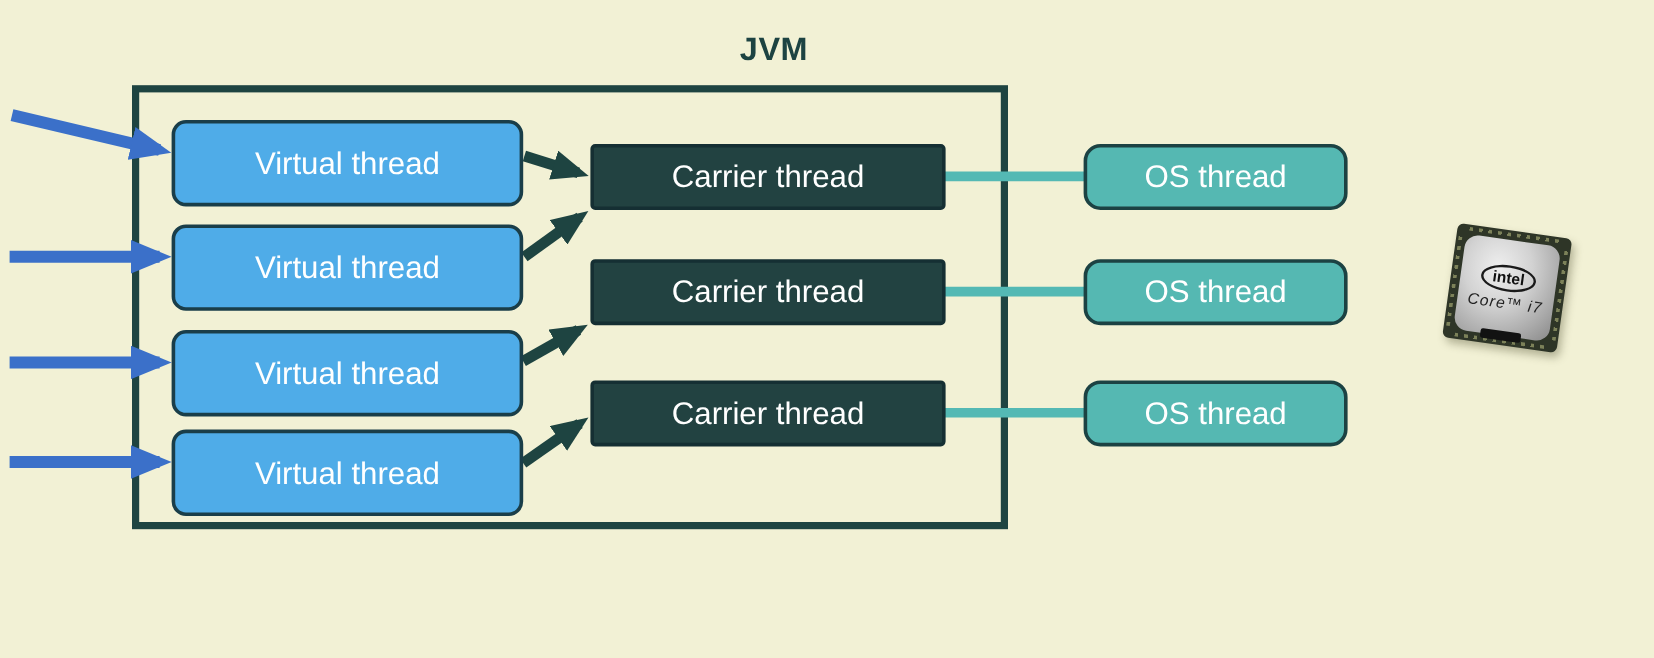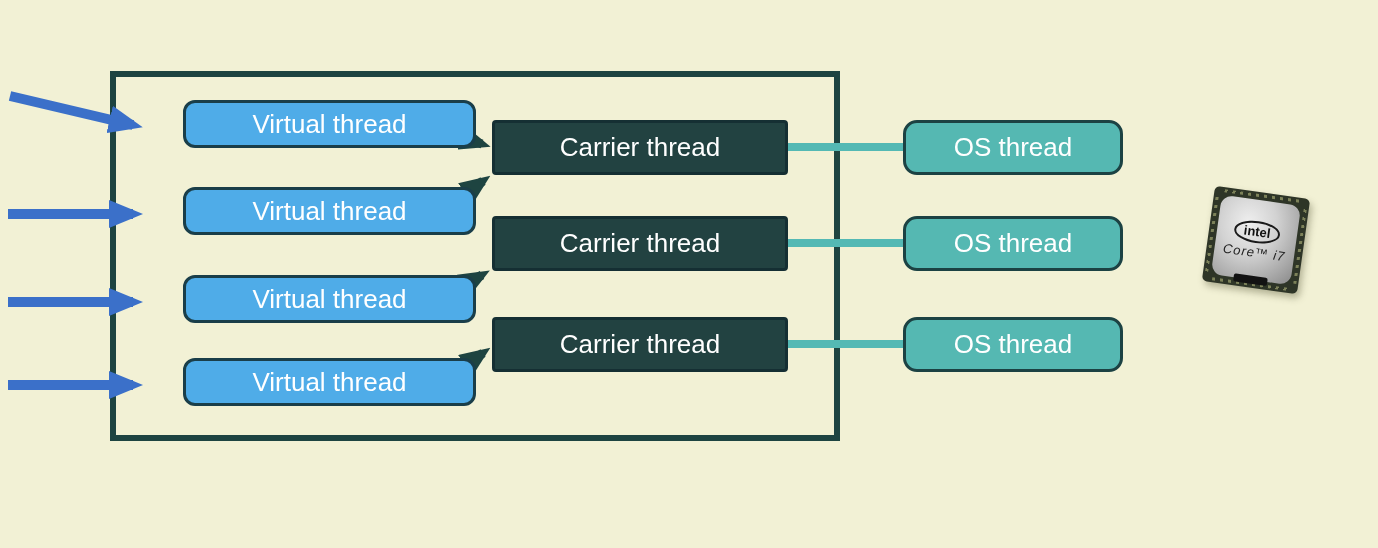--- a/index.html
+++ b/index.html
@@ -13,22 +13,22 @@
   }
   .jvm-box{
     position:absolute;left:110px;top:71px;width:730px;height:370px;
     border:6px solid #1E4441;box-sizing:border-box;
   }
   .arrows{position:absolute;left:0;top:0;width:1378px;height:548px;}
   .node{
     position:absolute;display:flex;align-items:center;justify-content:center;
     color:#ffffff;font-size:26px;box-sizing:border-box;white-space:nowrap;
   }
-  .vt{left:143px;width:293px;height:48px;background:#4FACE8;
-      border:3px solid #1A3E49;border-radius:12px;margin-left:40px;}
+  .vt{left:143px;width:293px;height:72px;background:#4FACE8;
+      border:3px solid #1A3E49;border-radius:12px;}
   .vt1{top:100px}.vt2{top:187px}.vt3{top:275px}.vt4{top:358px}
   .ct{left:492px;width:296px;height:55px;background:#224241;
       border:3px solid #152F33;border-radius:4px;}
   .ct1{top:120px}.ct2{top:216px}.ct3{top:317px}
   .os{left:903px;width:220px;height:55px;background:#55B8B2;
       border:3px solid #1C4243;border-radius:14px;}
   .os1{top:120px}.os2{top:216px}.os3{top:317px}
 
   
   .chip{position:absolute;left:1208px;top:192px;width:96px;height:96px;
@@ -51,20 +51,21 @@
         font-size:13px;font-weight:bold;color:#111;line-height:17px;}
   .chip-model{font-size:13px;color:#222;font-style:italic;letter-spacing:1px;}
   .chip-notch{position:absolute;bottom:4px;left:50%;transform:translateX(-50%);
         width:34px;height:8px;background:#121212;border-radius:2px;}
 </style>
 </head>
 <body>
 
 <div class="canvas">
 
+  <div class="jvm-title">JVM</div>
   <div class="jvm-box"></div>
 
   <svg class="arrows" viewBox="0 0 1378 548" xmlns="http://www.w3.org/2000/svg">
     <defs>
       <marker id="mBlue" markerWidth="3.4" markerHeight="2.8" refX="2.4" refY="1.4" orient="auto">
         <polygon points="0 0, 3.4 1.4, 0 2.8" fill="#3B70C9"></polygon>
       </marker>
       <marker id="mDark" markerWidth="3.4" markerHeight="2.8" refX="2.4" refY="1.4" orient="auto">
         <polygon points="0 0, 3.4 1.4, 0 2.8" fill="#1E4441"></polygon>
       </marker>

